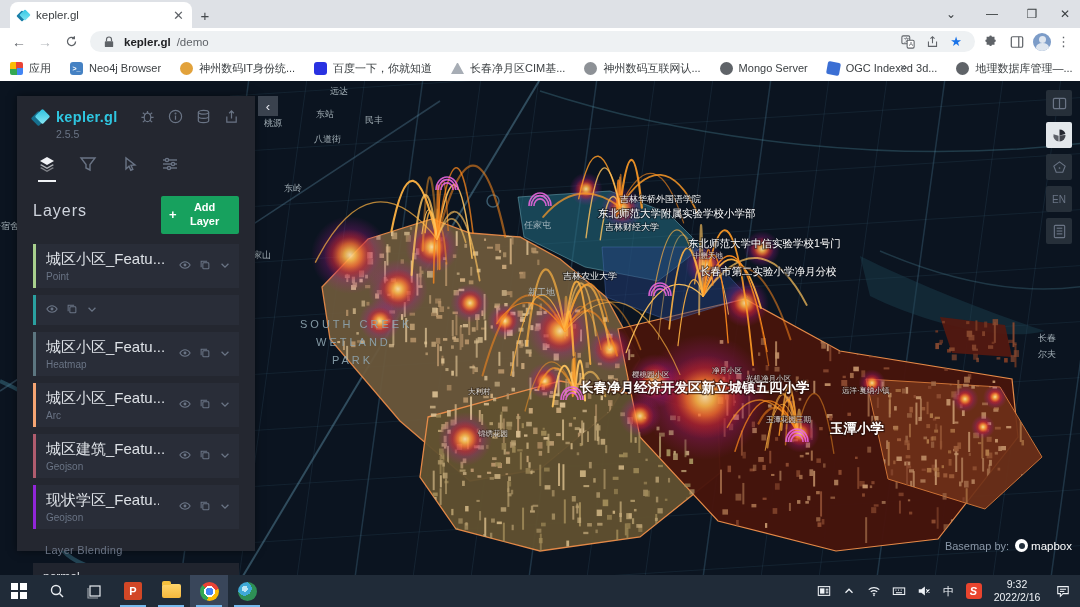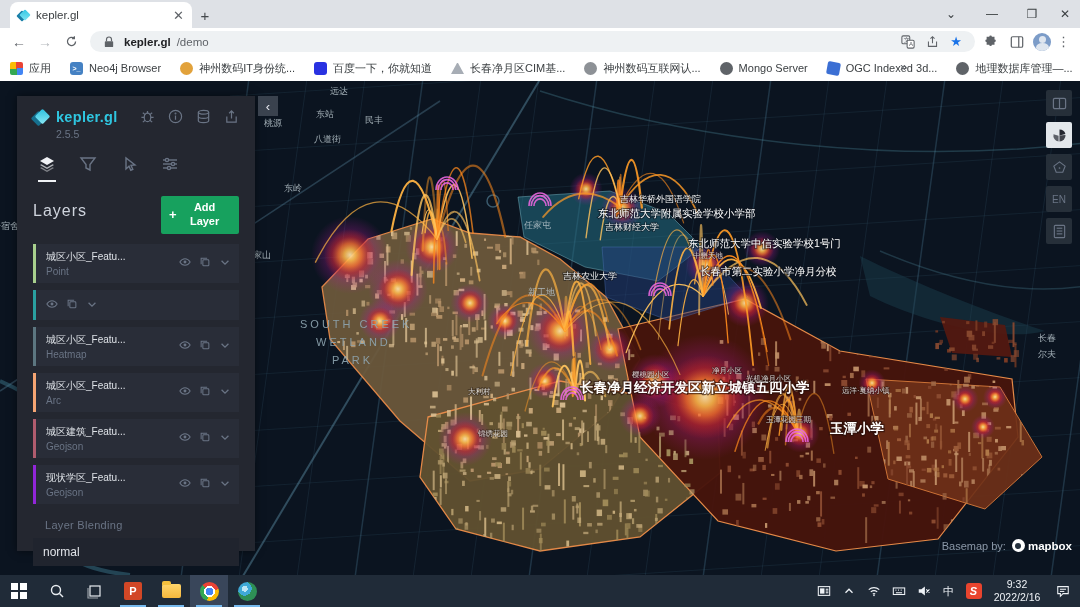--- a/index.html
+++ b/index.html
@@ -70,38 +70,38 @@
   .sp-tab{padding-bottom:7px;display:flex}
   .sp-tab svg{width:18px;height:18px}
   .sp-tab.active{color:#f0f2f5;border-bottom:2px solid #f0f2f5}
   #layers-head{display:flex;align-items:flex-start;justify-content:space-between;padding:14px 16px 10px 16px}
   #layers-title{font-size:16px;color:#cfd4dd;letter-spacing:1px;margin-top:6px}
   #add-layer-btn{background:#17a15e;color:#fff;border:none;border-radius:2px;width:78px;padding:5px 8px;display:flex;align-items:center;gap:7px;cursor:pointer}
   #add-layer-btn .plus{font-size:13px;font-weight:bold}
   #add-layer-btn .lbl{font-size:11px;font-weight:bold;line-height:1.25;text-align:center;width:42px}
   .layer-row{margin:0 16px 7px 16px;background:#292d38;border-left:3px solid #888;padding:6px 8px 6px 10px;display:flex;align-items:center}
   .layer-txt{flex:1;min-width:0}
-  .layer-name{font-size:10px;color:#dde1e6;white-space:nowrap;overflow:hidden}
+  .layer-name{font-size:15px;color:#dde1e6;white-space:nowrap;overflow:hidden}
   .layer-type{font-size:10px;color:#6a7485;margin-top:2px}
   .layer-ics{display:flex;gap:8px;color:#6a7485}
   .layer-ics svg{width:12px;height:12px}
   #blending-label{font-size:11px;color:#6a7485;padding:8px 16px 0 28px;letter-spacing:.3px}
   #blending-select{margin:7px 16px 0 16px;background:#20242e;height:28px;display:flex;align-items:center;padding:0 10px;font-size:12px;color:#e0e3e8;cursor:pointer}
   #collapse-btn{position:absolute;left:258px;top:96px;width:20px;height:20px;background:#3a424e;color:#e8eaf0;display:flex;align-items:center;justify-content:center;font-size:13px;z-index:5;cursor:pointer}
 
   
   #map-controls{position:absolute;right:8px;top:90px;display:flex;flex-direction:column;gap:6px;z-index:4}
   .mc-btn{width:26px;height:26px;background:rgba(41,50,60,.9);border-radius:2px;display:flex;align-items:center;justify-content:center;color:#6a7485;font-size:10px;cursor:pointer}
   .mc-btn svg{width:15px;height:15px}
   .mc-btn.active{background:#e3e7eb;color:#242730}
 
   
   #attribution{position:absolute;right:8px;top:539px;z-index:4;text-align:right}
   #attr-top{display:flex;align-items:center;justify-content:flex-end;gap:6px;font-size:11px;color:#8b98a8}
-  .mapbox-badge{display:flex;align-items:center;gap:3px;color:#fff;font-weight:bold;font-size:11.5px}
+  .mapbox-badge{display:flex;align-items:center;gap:3px;color:#fff;font-weight:normal;font-size:11.5px}
   .mapbox-o{width:13px;height:13px;border-radius:50%;background:#fff;position:relative}
   .mapbox-o::before{content:"";position:absolute;left:3.5px;top:3.5px;width:6px;height:6px;border-radius:50%;background:#25313e}
   #attr-bottom{font-size:10.5px;color:#c4cdd8;margin-top:2px}
   #attr-bottom b{color:#fff}
 
   
   #taskbar{position:absolute;left:0;top:575px;width:1080px;height:32px;background:#202b38;display:flex;align-items:stretch;z-index:10}
   .tb-app{width:38px;display:flex;align-items:center;justify-content:center;position:relative;color:#e8ecf0}
   .tb-app.running::after{content:"";position:absolute;left:6px;right:6px;bottom:0;height:2.5px;background:#76b9ed}
   .tb-app.active{background:#39465a}

